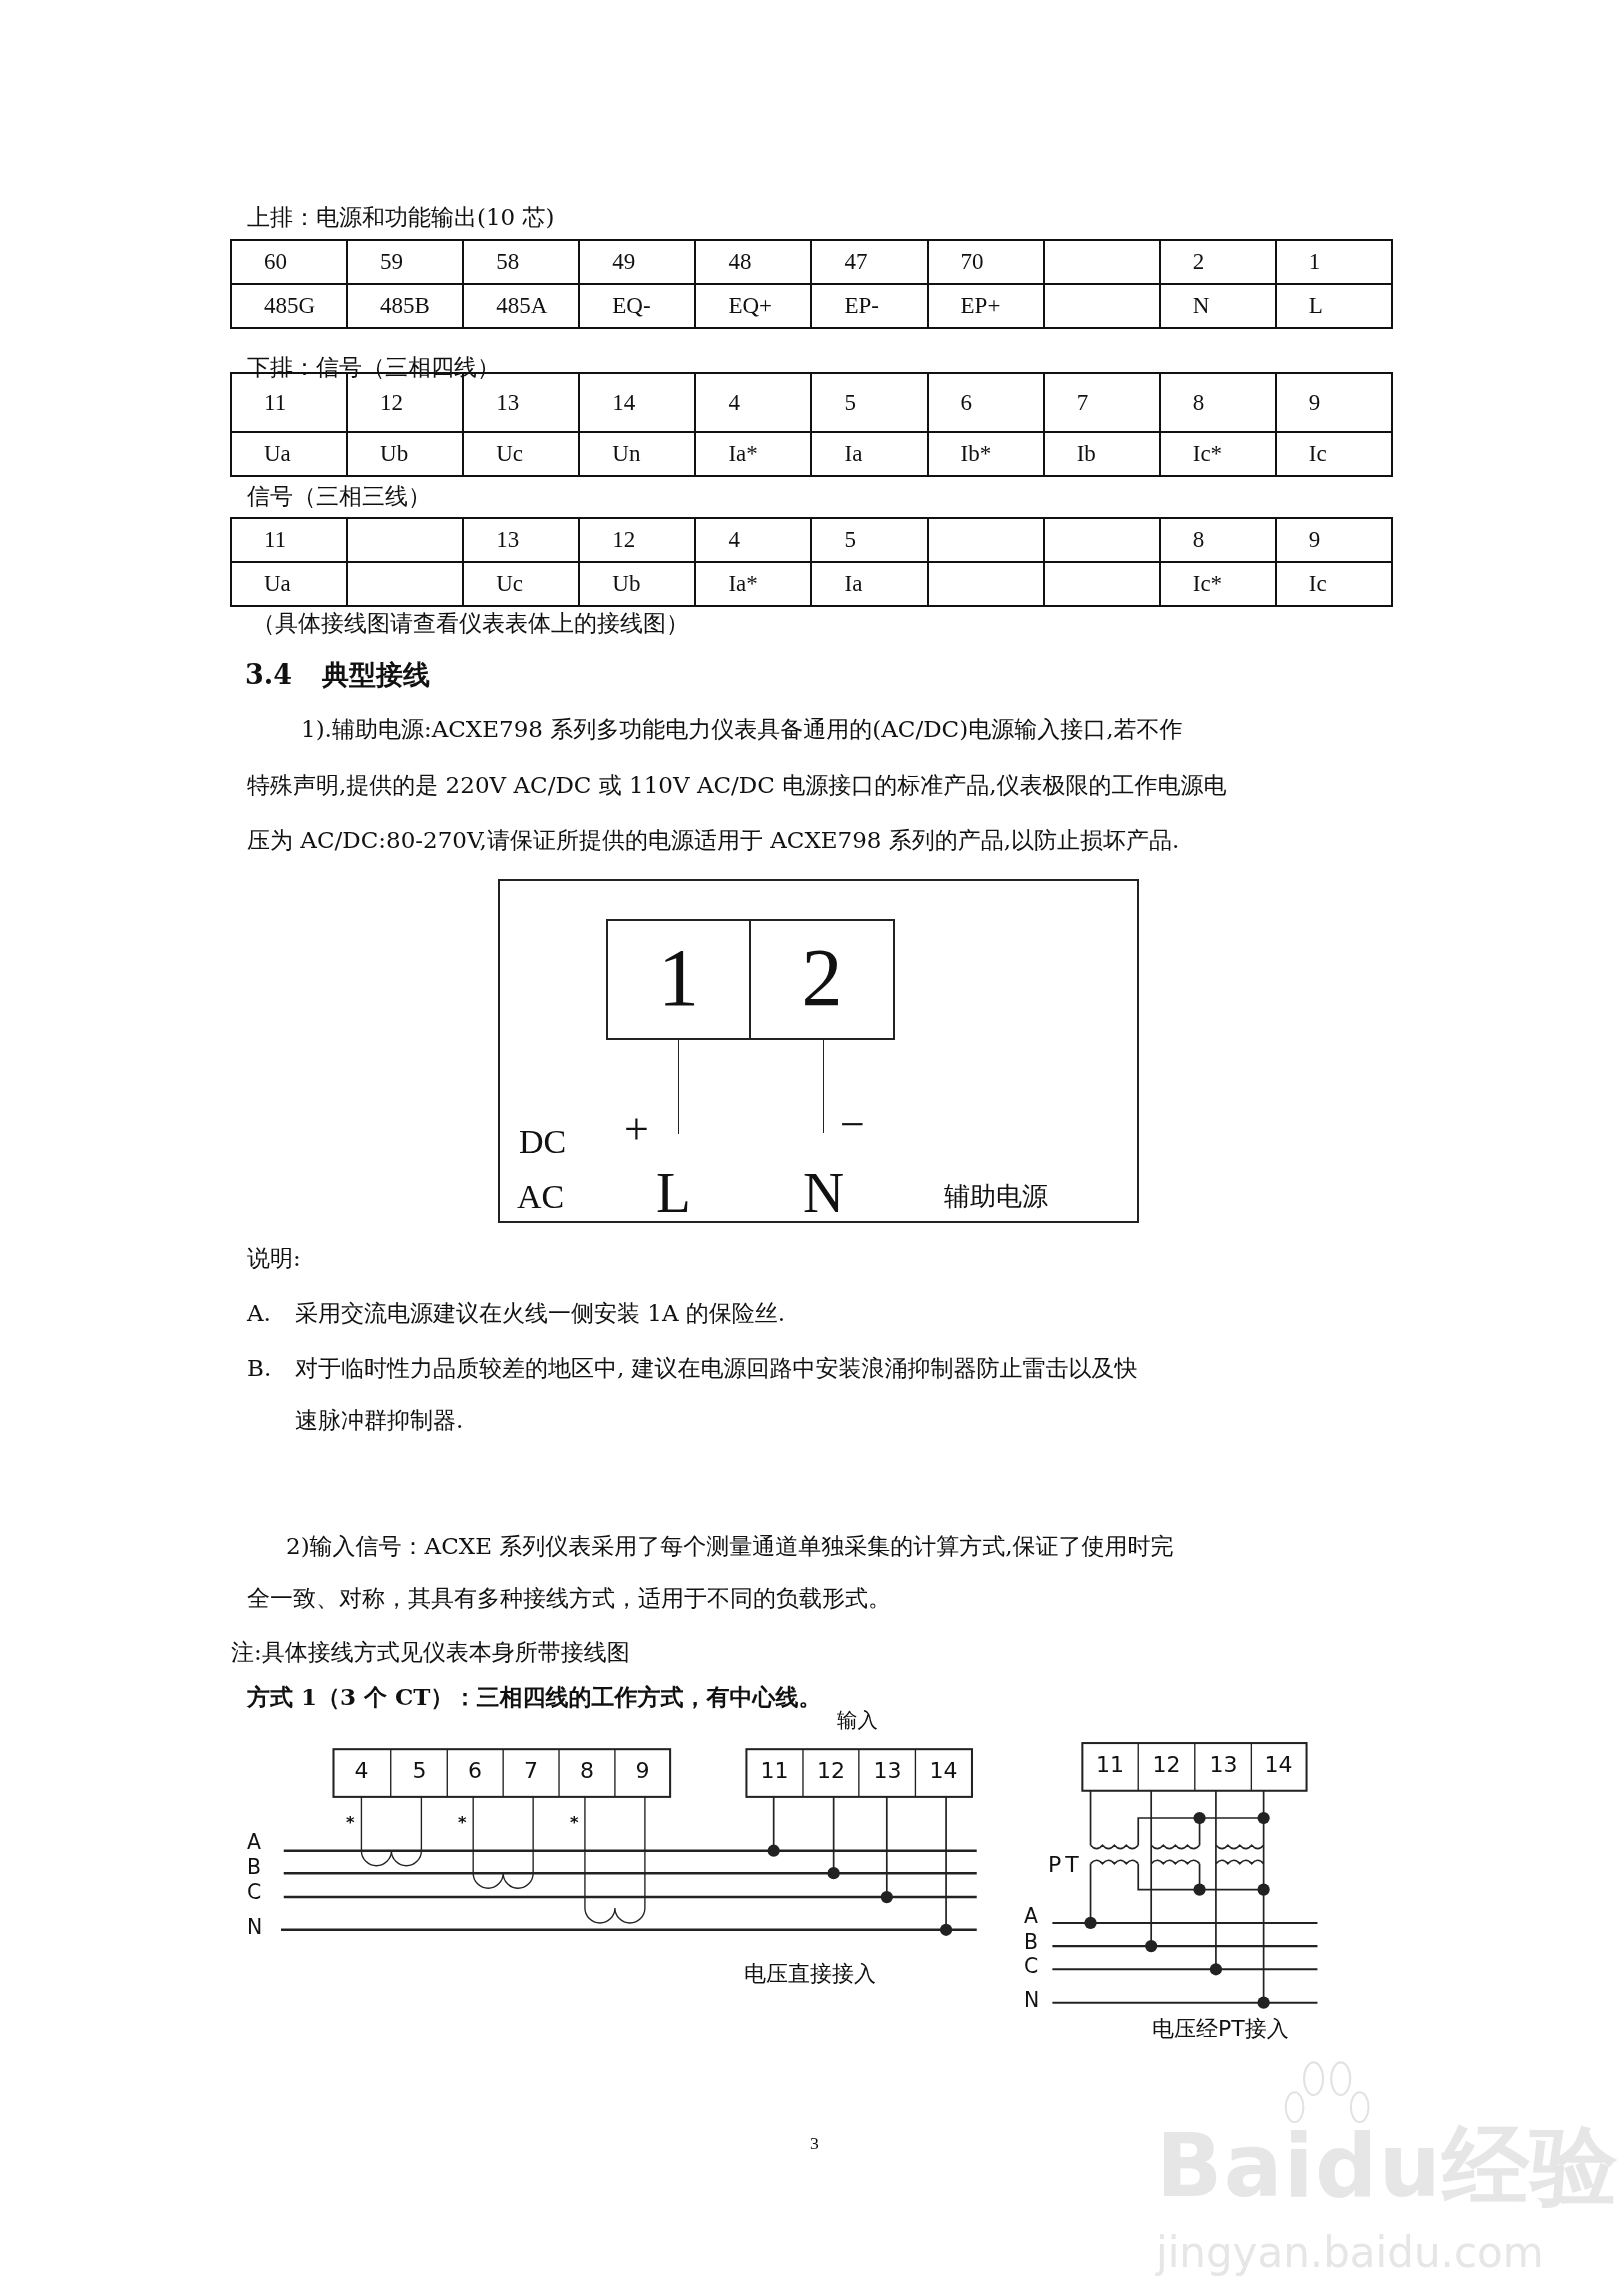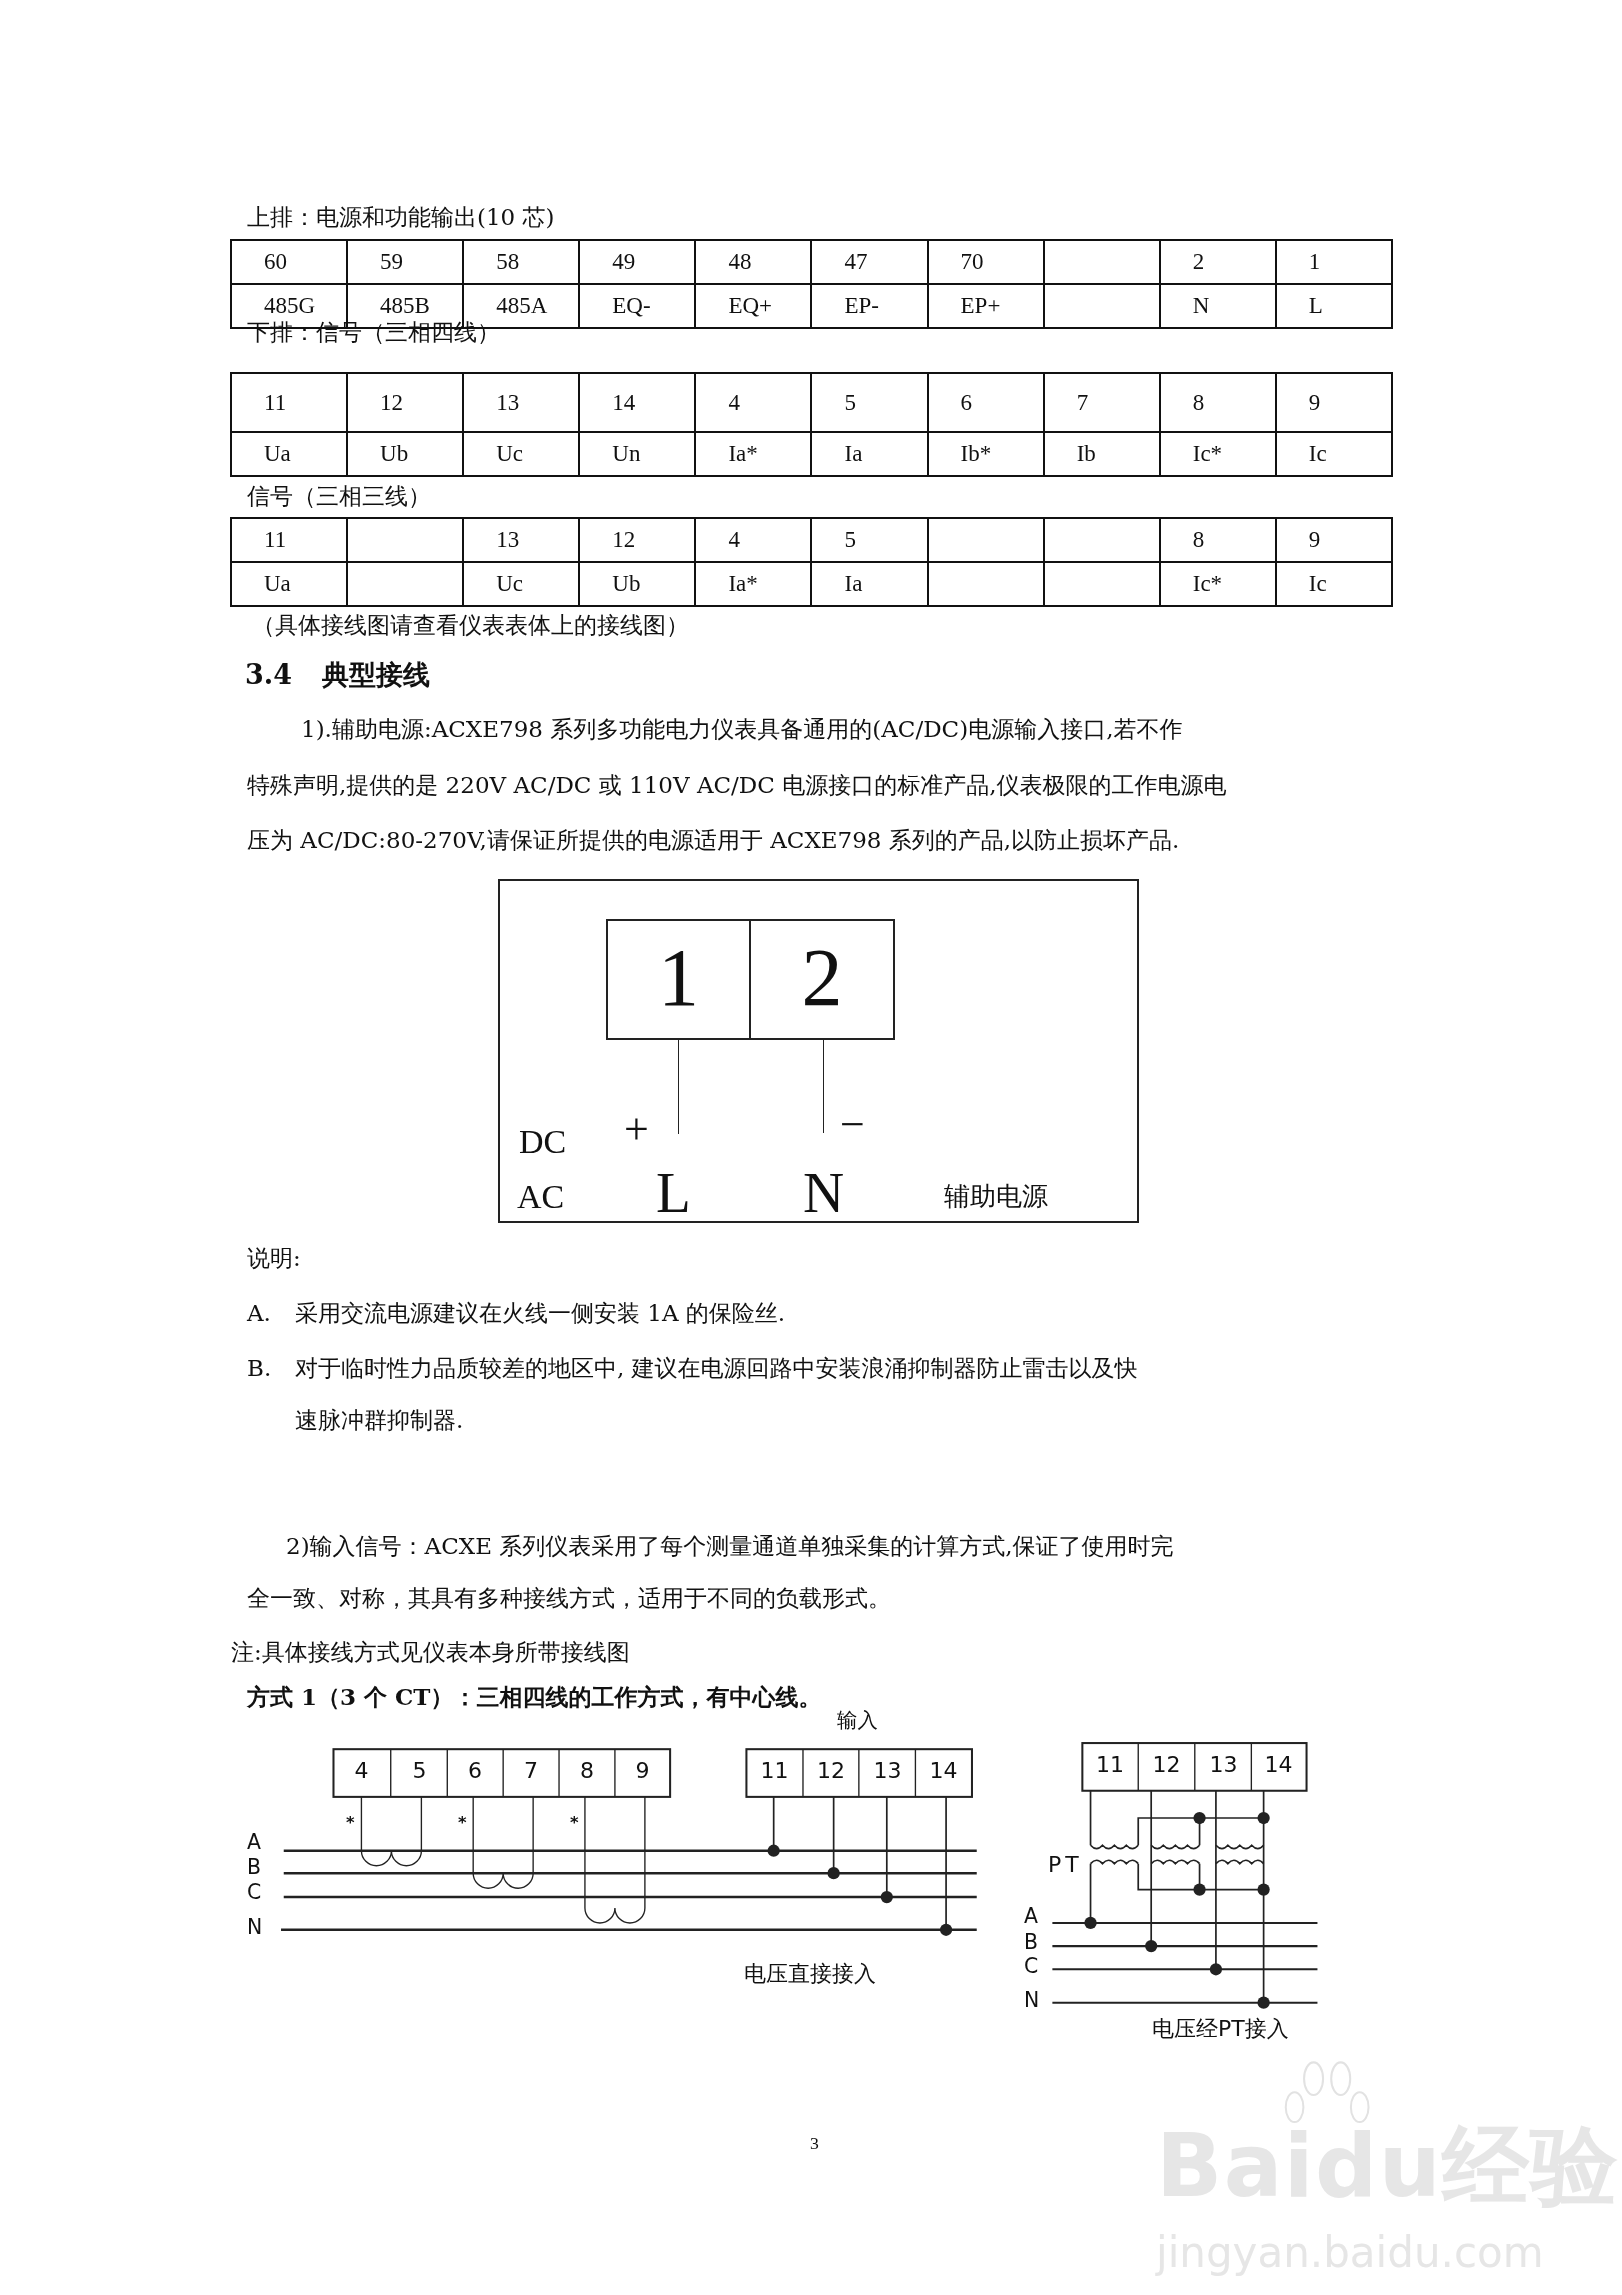--- a/index.html
+++ b/index.html
@@ -43,21 +43,21 @@
     <td>EQ+</td>
     <td>EP-</td>
     <td>EP+</td>
     <td></td>
     <td>N</td>
     <td>L</td>
   </tr>
 </tbody>
   </table>
 
-<div class="abs txt" style="left:247px; top:319px;text-align:right;">下排：信号（三相四线）</div>
+<div class="abs txt" style="left:247px; top:354px;text-align:right;">下排：信号（三相四线）</div>
 <table class="pin" style="top:372px;">
   <tbody>
       <tr style="height:59px;">
     <td>11</td>
     <td>12</td>
     <td>13</td>
     <td>14</td>
     <td>4</td>
     <td>5</td>
     <td>6</td>
@@ -103,21 +103,21 @@
     <td>Ia*</td>
     <td>Ia</td>
     <td></td>
     <td></td>
     <td>Ic*</td>
     <td>Ic</td>
   </tr>
 </tbody>
   </table>
 
-<div class="abs txt" style="left:252px; top:612px;">（具体接线图请查看仪表表体上的接线图）</div>
+<div class="abs txt" style="left:252px; top:612px;font-family:Liberation Mono, monospace;">（具体接线图请查看仪表表体上的接线图）</div>
 
 <div class="abs heading" style="left:245px; top:658px;">
   <span>3.4</span><span style="display:inline-block;width:30px;"></span><span>典型接线</span>
 </div>
 
 <div class="abs txt" style="left:301px; top:716px;">1).辅助电源:ACXE798 系列多功能电力仪表具备通用的(AC/DC)电源输入接口,若不作</div>
 <div class="abs txt" style="left:247px; top:772px;">特殊声明,提供的是 220V AC/DC 或 110V AC/DC 电源接口的标准产品,仪表极限的工作电源电</div>
 <div class="abs txt" style="left:247px; top:827px;">压为 AC/DC:80-270V,请保证所提供的电源适用于 ACXE798 系列的产品,以防止损坏产品.</div>
 
 <div class="frame" style="left:498px; top:879px; width:641px; height:344px;"></div>

